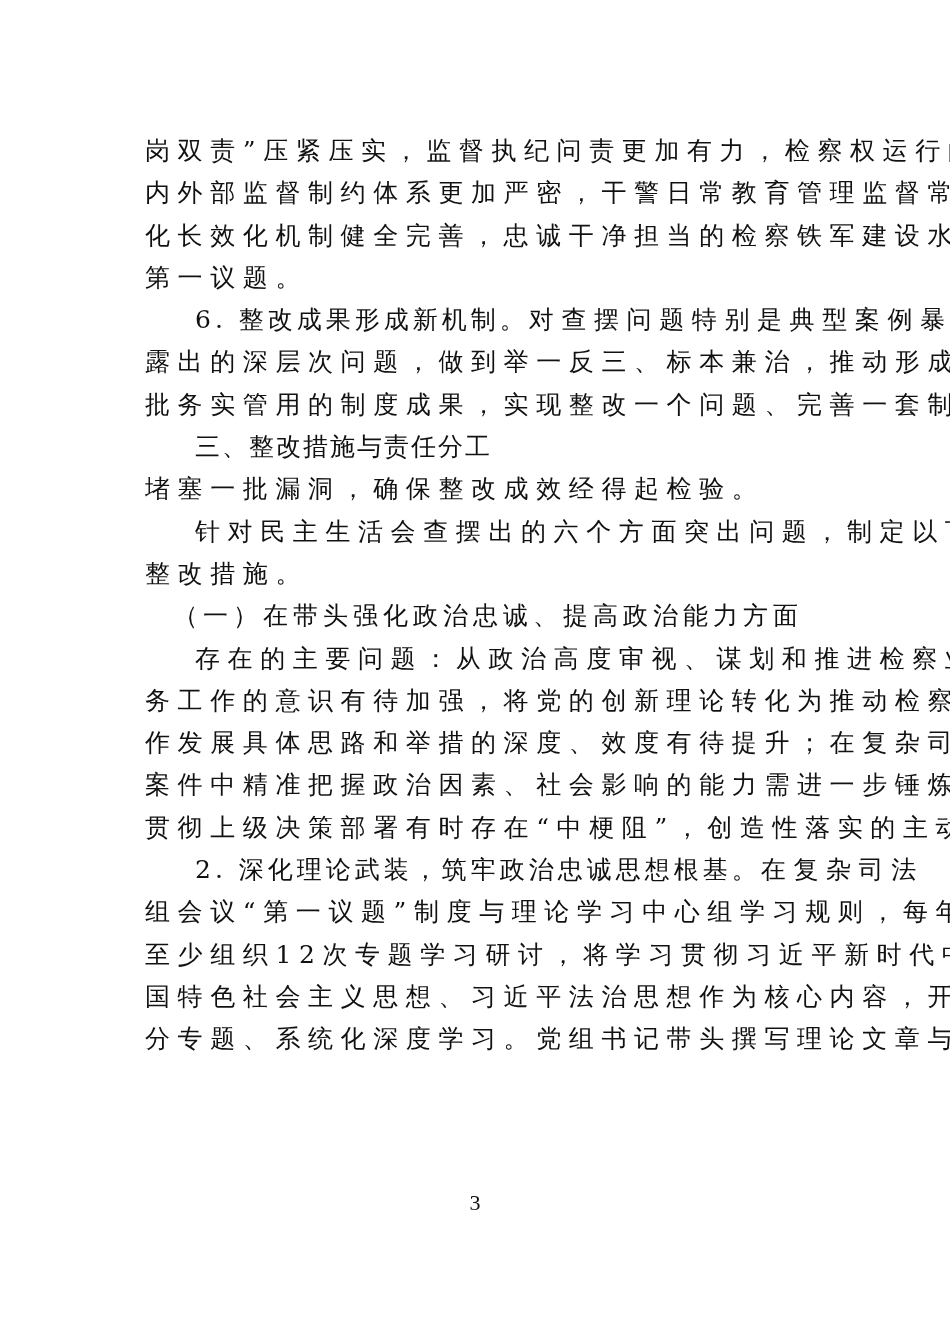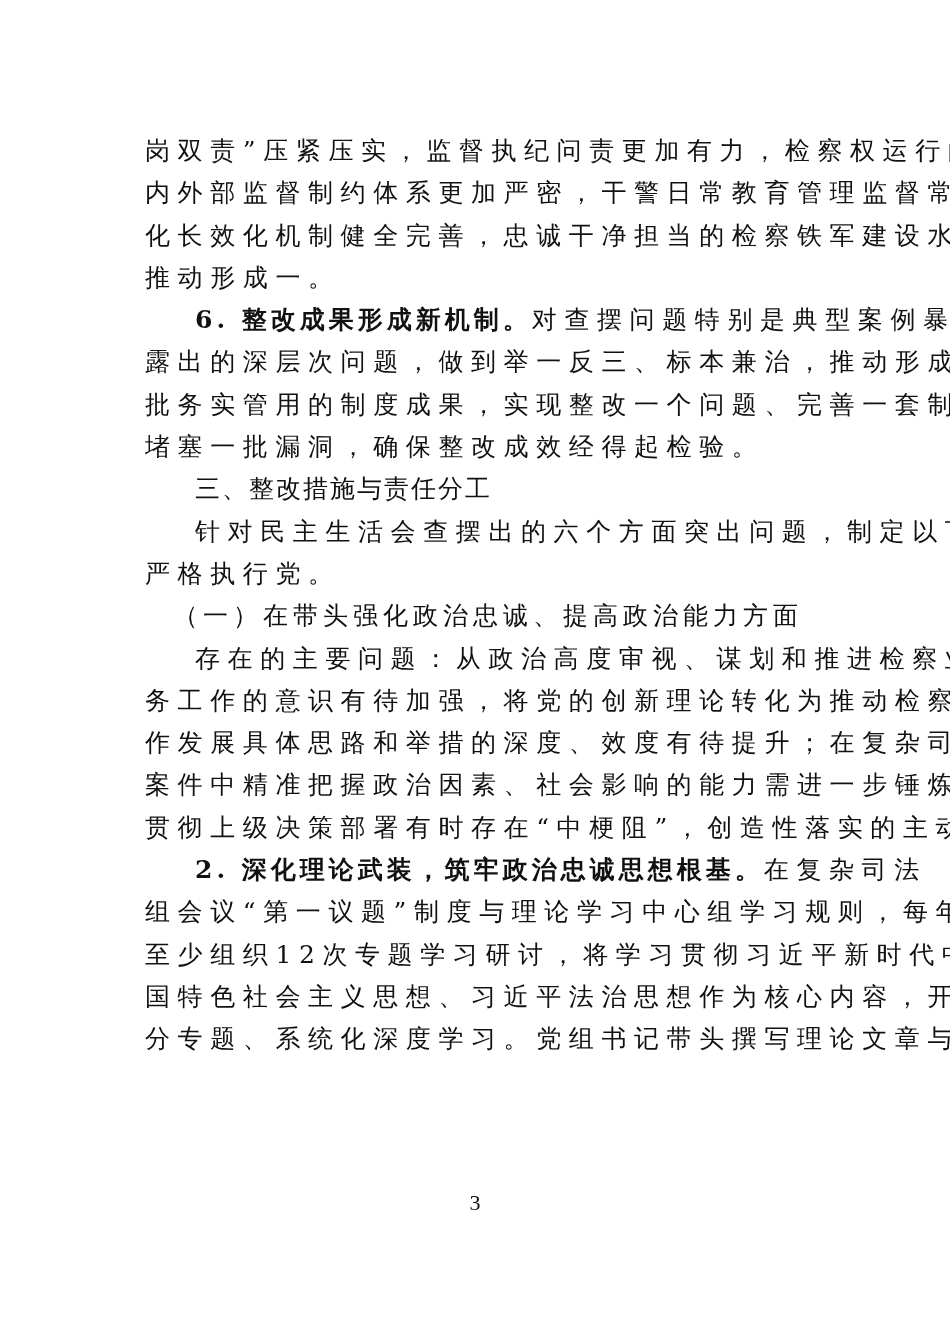--- a/index.html
+++ b/index.html
@@ -2,43 +2,43 @@
 <html><head>
 <meta charset="utf-8">
 <style>
   html, body { margin:0; padding:0; background:#ffffff; }
   body { width:950px; height:1344px; position:relative; overflow:hidden;
          font-family: "DejaVu Serif", "Liberation Serif", serif; color:#111; }
   .page { position:absolute; left:145px; top:130px; width:662px; }
   .line { height:42.3px; line-height:42.3px; font-size:25px; white-space:nowrap;
           letter-spacing:7.6px; }
   .indent { padding-left:50px; }
-  .b { font-weight:bold; letter-spacing:4px; }
+  .b { font-weight:normal; letter-spacing:4px; }
   .sec { letter-spacing:2px; }
   .pnum { position:absolute; top:1190px; left:0; width:950px; text-align:center;
           font-family:"Liberation Serif", serif; font-size:22px; }
 </style>
 </head>
 <body>
 
 <div class="page">
   <div class="line">岗双责”压紧压实，监督执纪问责更加有力，检察权运行的</div>
   <div class="line">内外部监督制约体系更加严密，干警日常教育管理监督常态</div>
   <div class="line">化长效化机制健全完善，忠诚干净担当的检察铁军建设水平</div>
-  <div class="line">推动形成一。</div>
+  <div class="line">第一议题。</div>
 
   <div class="line indent"><span class="b">6. 整改成果形成新机制。</span><span>对查摆问题特别是典型案例暴</span></div>
   <div class="line">露出的深层次问题，做到举一反三、标本兼治，推动形成一</div>
   <div class="line">批务实管用的制度成果，实现整改一个问题、完善一套制度</div>
+  <div class="line indent sec">三、整改措施与责任分工</div>
+
   <div class="line">堵塞一批漏洞，确保整改成效经得起检验。</div>
 
-  <div class="line indent sec">三、整改措施与责任分工</div>
-
   <div class="line indent">针对民主生活会查摆出的六个方面突出问题，制定以下</div>
-  <div class="line">严格执行党。</div>
+  <div class="line">整改措施。</div>
 
   <div class="line indent" style="padding-left:28px;letter-spacing:5px;">（一）在带头强化政治忠诚、提高政治能力方面</div>
 
   <div class="line indent">存在的主要问题：从政治高度审视、谋划和推进检察业</div>
   <div class="line">务工作的意识有待加强，将党的创新理论转化为推动检察工</div>
   <div class="line">作发展具体思路和举措的深度、效度有待提升；在复杂司法</div>
   <div class="line">案件中精准把握政治因素、社会影响的能力需进一步锤炼；</div>
   <div class="line">贯彻上级决策部署有时存在“中梗阻”，创造性落实的主动</div>
 
   <div class="line indent"><span class="b">2. 深化理论武装，筑牢政治忠诚思想根基。</span><span>在复杂司法</span></div>

